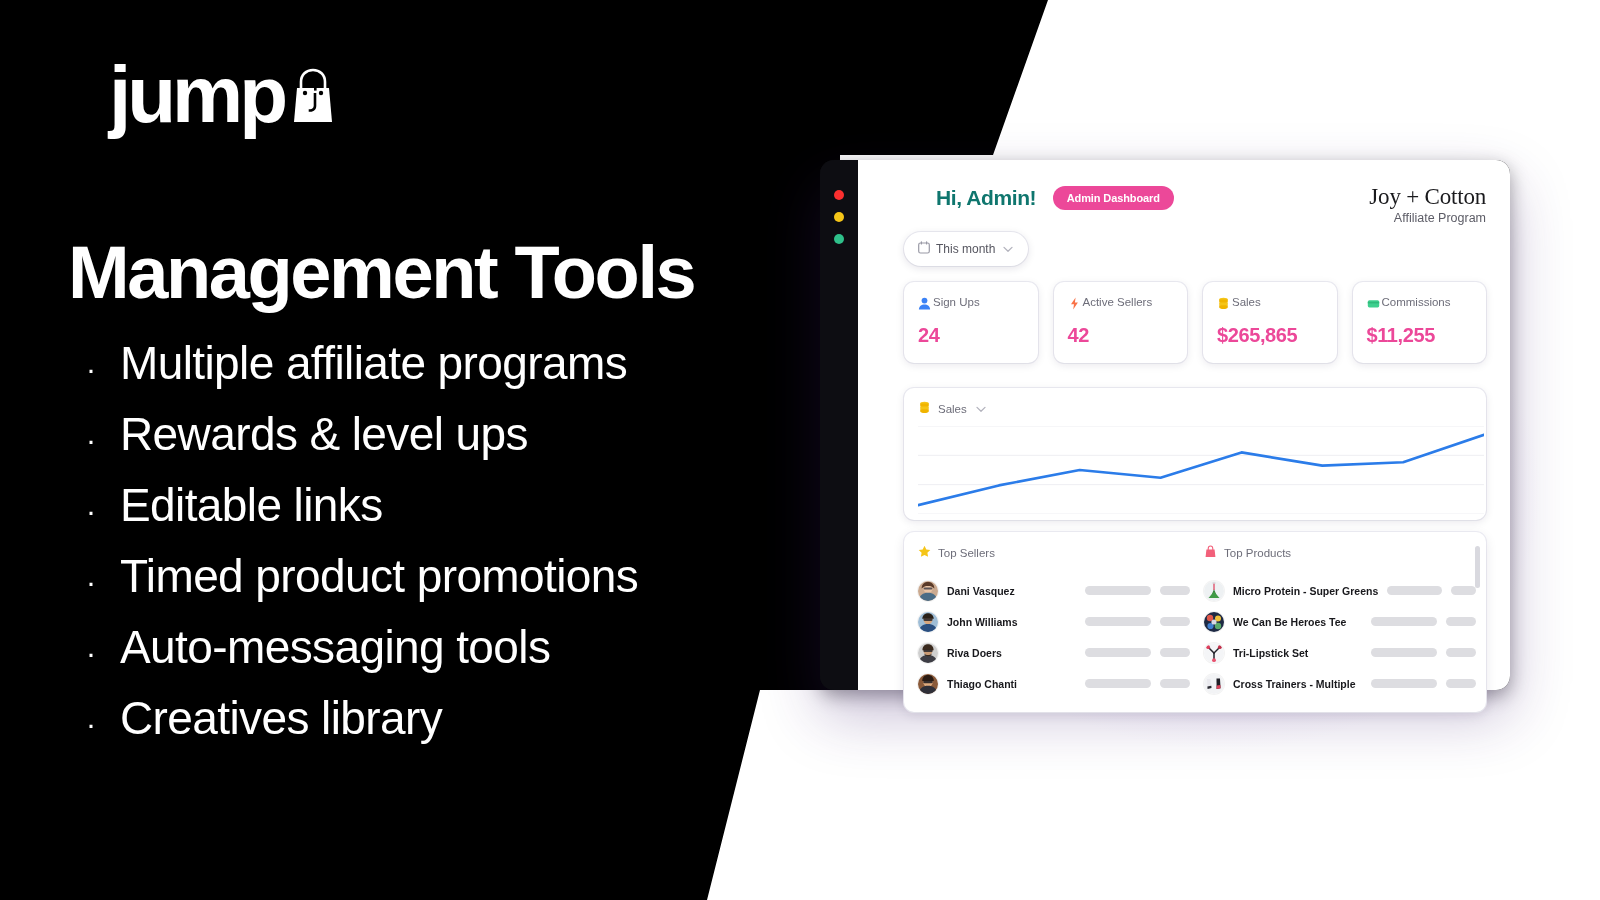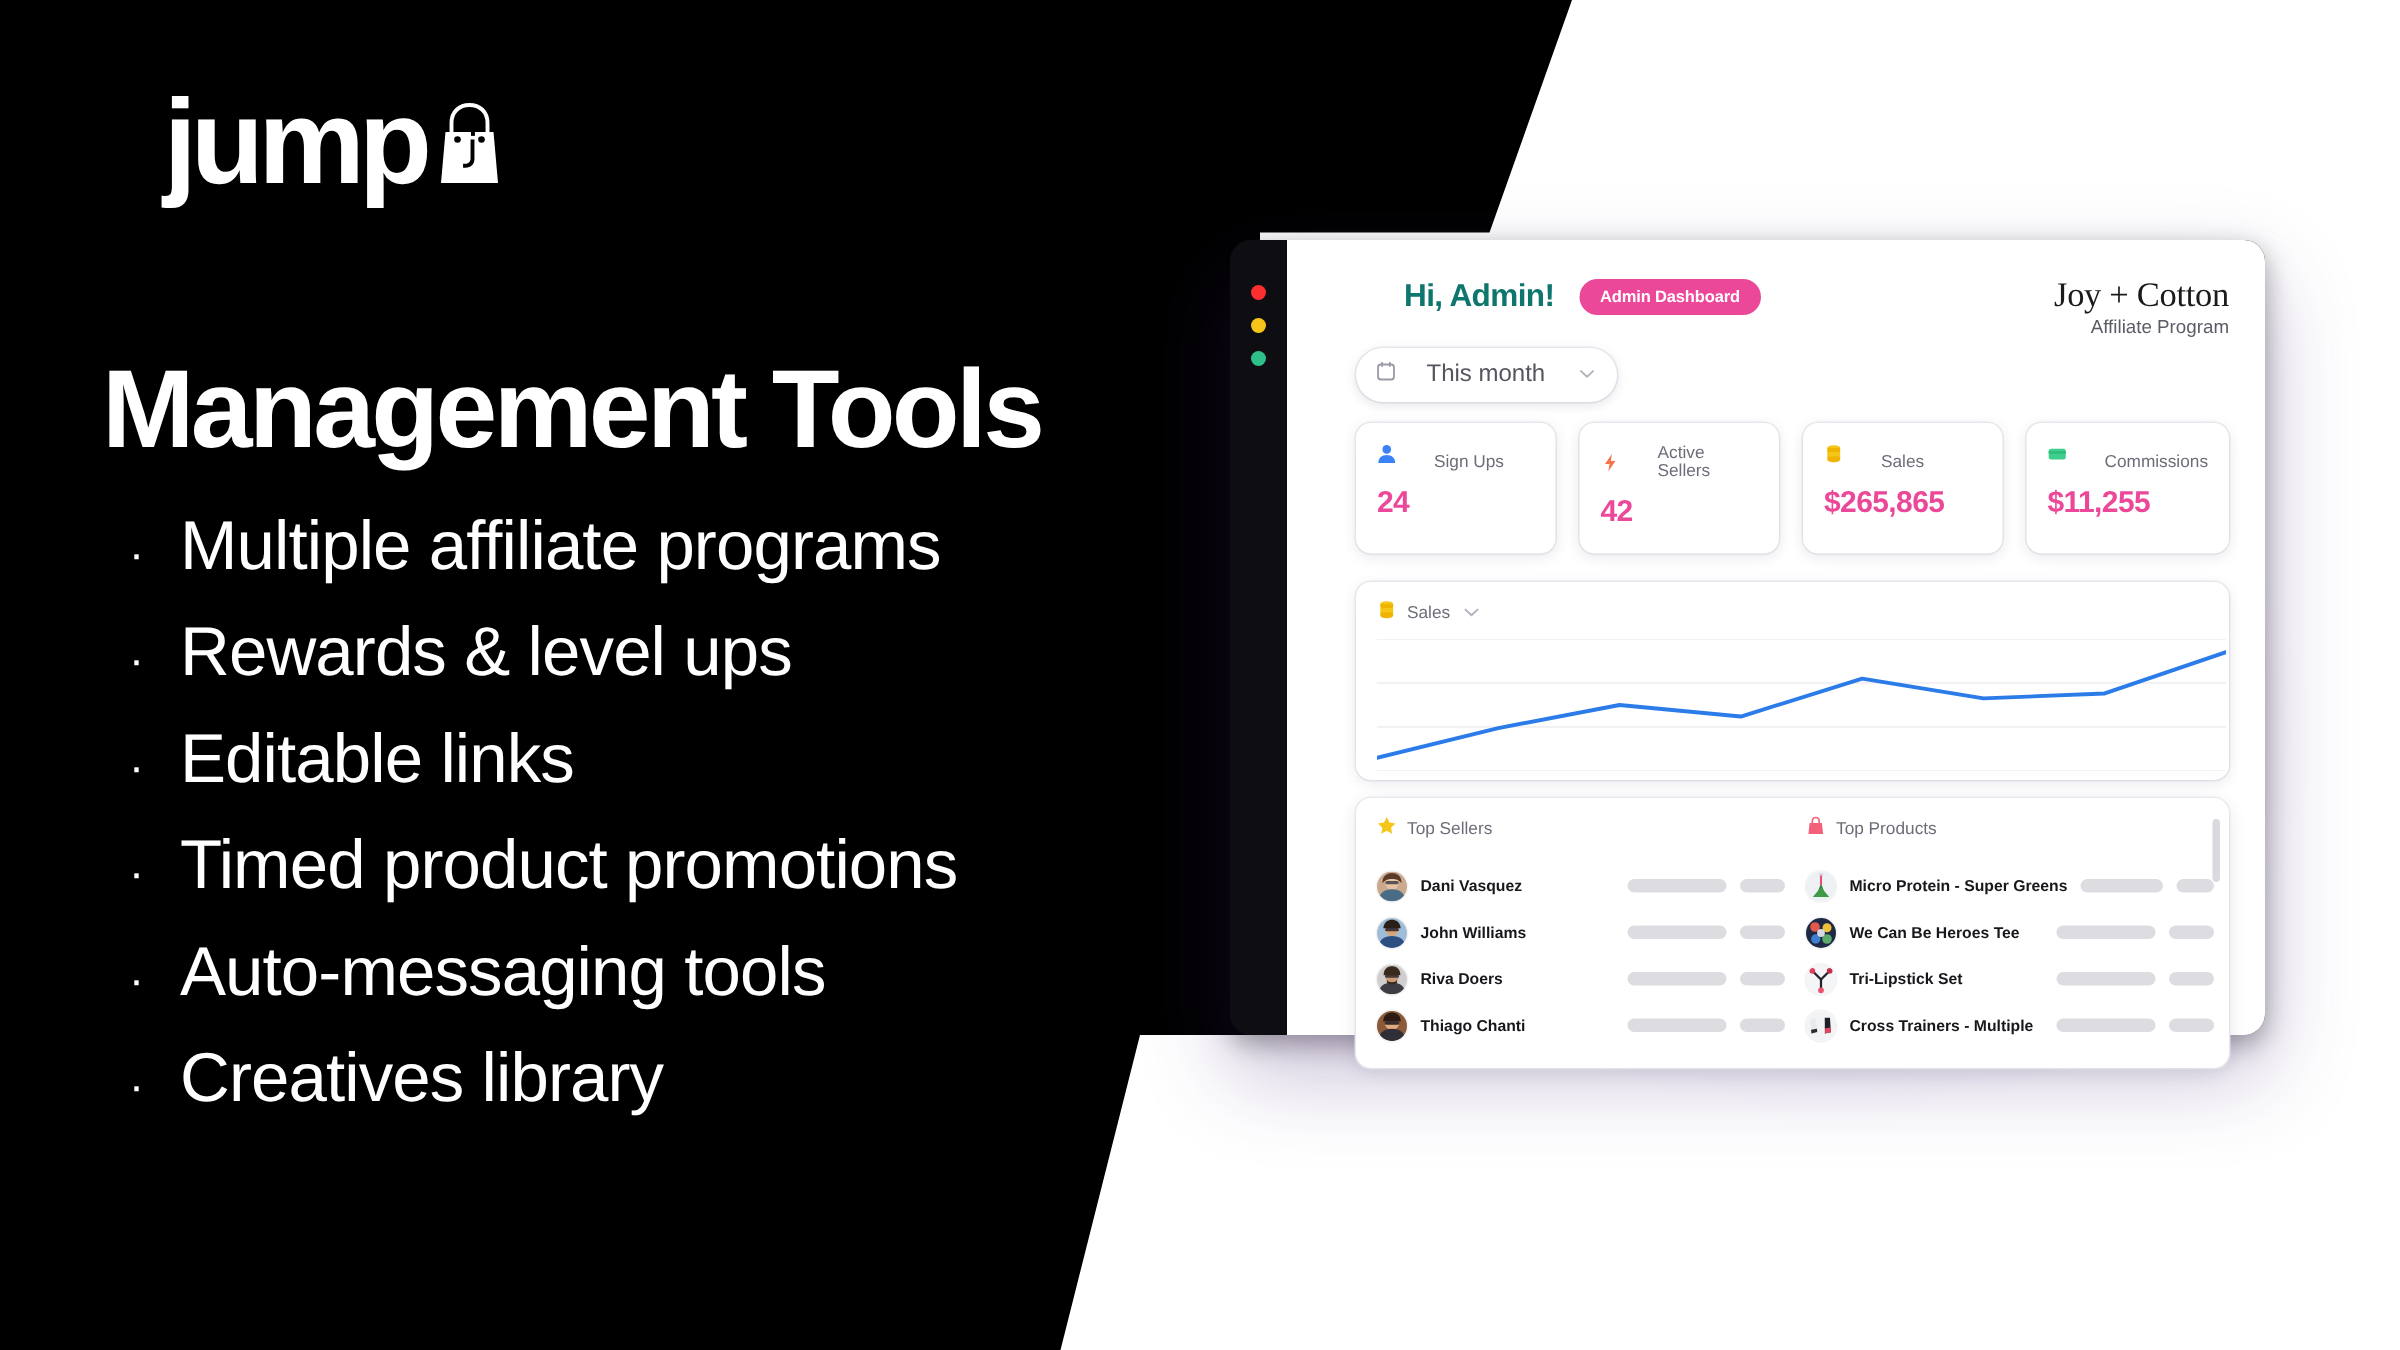--- a/index.html
+++ b/index.html
@@ -87,36 +87,36 @@
     font-size:11px; font-weight:bold; letter-spacing:-0.1px;
     padding:6px 14px; border-radius:999px;
   }
   .brand{ position:absolute; right:0; top:-2px; text-align:right; }
   .brand-name{ font-family:"Liberation Serif", serif; font-size:23px; color:#1a1a1d; letter-spacing:-0.2px; }
   .brand-sub{ font-size:12.5px; color:#5c5c66; margin-top:1px; }
 
   
   .date-pill{
     position:absolute; left:46px; top:72px;
-    display:flex; align-items:center; gap:21px;
+    display:flex; align-items:center; gap:6px;
     background:#ffffff; border-radius:999px;
     padding:9px 15px 9px 14px;
     box-shadow:0 2px 8px rgba(25,20,60,0.12), 0 0 0 1px rgba(235,235,242,0.9);
-    font-size:16px; color:#55555f;
+    font-size:12px; color:#55555f;
   }
   .chev{ color:#aeaeb8; font-size:11px; margin-left:2px; }
 
   
   .stats{ position:absolute; left:46px; top:122px; right:24px; display:flex; gap:16px; }
   .stat{
     flex:1; background:#ffffff; border-radius:10px;
     box-shadow:0 2px 9px rgba(25,20,60,0.10), 0 0 0 1px rgba(238,238,244,1);
     padding:14px 14px 16px 14px;
   }
-  .stat-top{ display:flex; align-items:flex-end; gap:25px; }
+  .stat-top{ display:flex; align-items:flex-start; gap:2px; }
   .stat-label{ font-size:11.5px; color:#6d6d79; }
   .stat-val{ font-size:20px; font-weight:bold; color:#ec4899; margin-top:10px; letter-spacing:-0.4px; }
 
   
   .chart-card{
     position:absolute; left:46px; top:228px; right:24px; height:132px;
     background:#ffffff; border-radius:10px;
     box-shadow:0 2px 9px rgba(25,20,60,0.10), 0 0 0 1px rgba(238,238,244,1);
     padding:12px 14px 8px 14px; overflow:hidden;
   }

